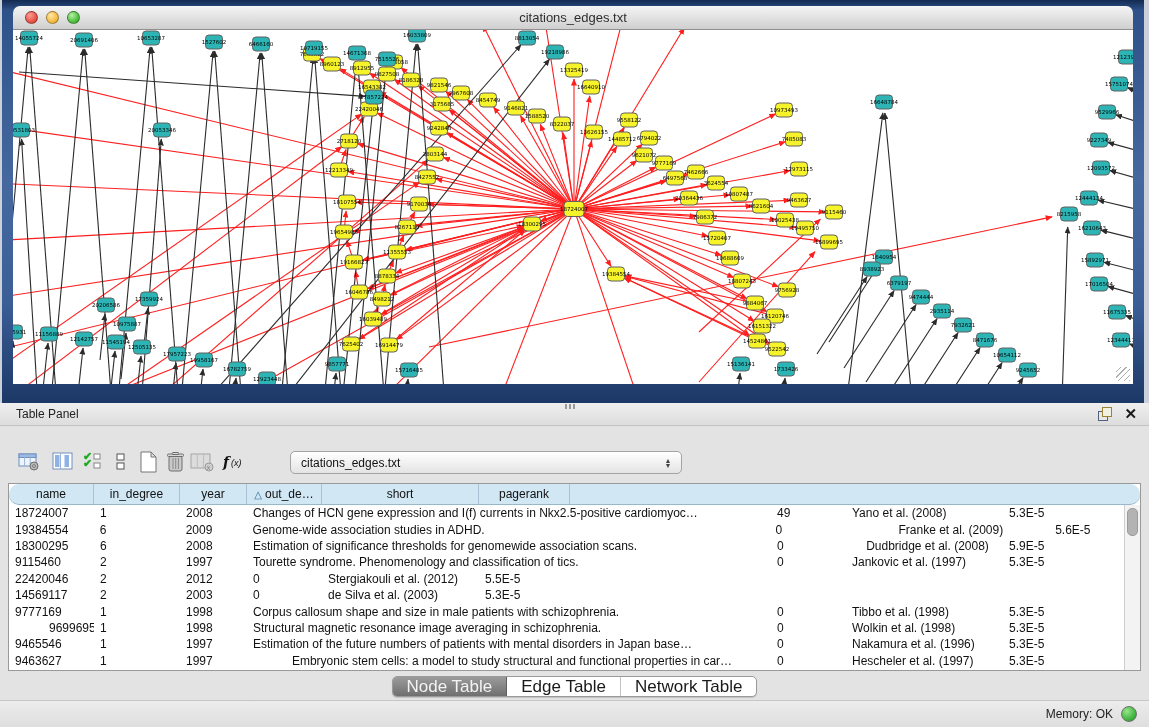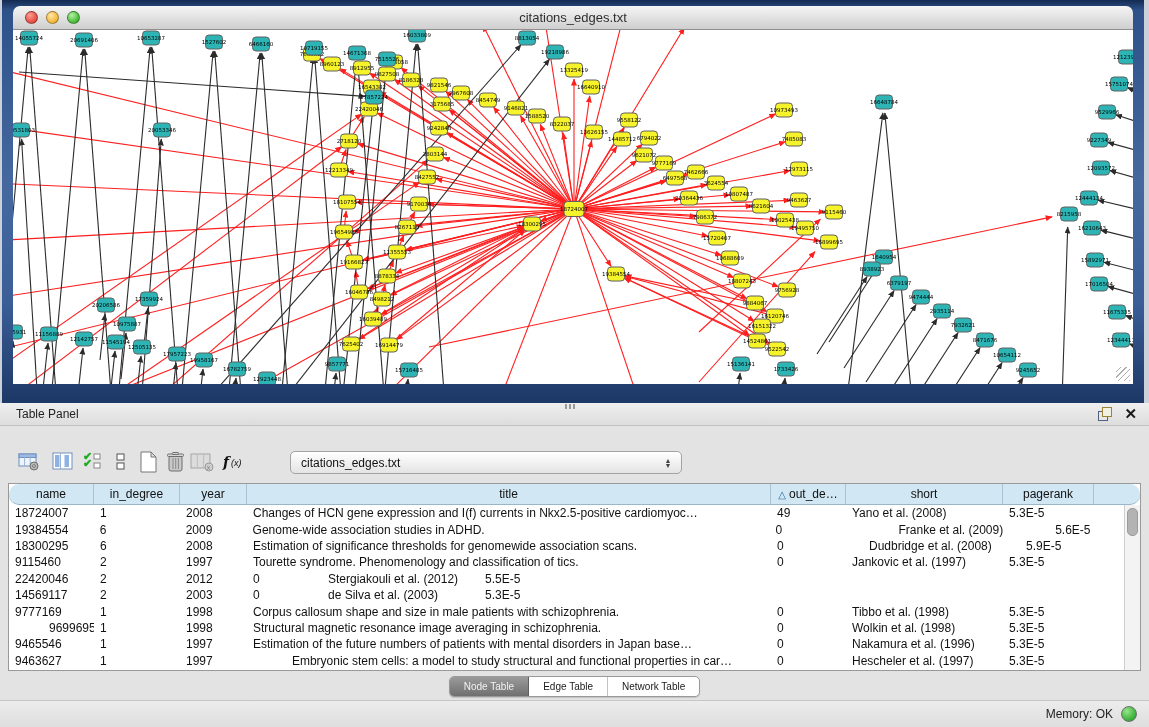--- a/index.html
+++ b/index.html
@@ -50,21 +50,21 @@
   .th{display:flex;align-items:center;justify-content:center;border-right:1px solid #a9c3d4;box-sizing:border-box;overflow:hidden;white-space:nowrap;}
   .th .sort{color:#2a6b9a;margin-right:3px;font-size:10px;}
   .tbody{flex:1;position:relative;overflow:hidden;font-size:12px;color:#111;}
   .tr{display:flex;height:16.4px;align-items:center;white-space:nowrap;}
   .td{overflow:hidden;padding-left:6px;box-sizing:border-box;text-overflow:clip;}
   .vscroll{position:absolute;right:0;top:0;bottom:0;width:15px;background:#f3f3f3;border-left:1px solid #cfcfcf;}
   .vthumb{position:absolute;left:2px;top:3px;width:9px;height:26px;border-radius:5px;background:#b3b3b3;border:1px solid #9c9c9c;}
 
   .tabs{position:absolute;left:0;right:0;top:273px;display:flex;justify-content:center;}
   .seg{display:inline-flex;border:1px solid #9a9a9a;border-radius:5px;overflow:hidden;background:#fff;
-    box-shadow:0 1px 1px rgba(0,0,0,.15);font-size:10px;height:19px;}
+    box-shadow:0 1px 1px rgba(0,0,0,.15);font-size:17px;height:19px;}
   .seg .tab{display:flex;align-items:center;padding:0 14px;color:#1a1a1a;border-right:1px solid #c3c3c3;}
   .seg .tab:last-child{border-right:none;}
   .seg .tab.sel{background:linear-gradient(#9b9b9b,#6f6f6f);color:#f3f3f3;border-right:1px solid #5f5f5f;}
 
   .statusbar{position:absolute;left:0;bottom:0;width:100%;height:26px;background:linear-gradient(#ececec,#dedede);
     border-top:1px solid #c6c6c6;display:flex;align-items:center;justify-content:flex-end;font-size:12px;color:#222;}
   .mem-dot{width:14px;height:14px;border-radius:50%;margin:0 12px 0 8px;
     background:radial-gradient(circle at 35% 30%,#97e58a,#3db33d 65%,#2e8b2e);border:1px solid #6f6f6f;}
 </style>
 </head>
@@ -840,23 +840,20 @@
       <div class="thead" id="thead">
           <div class="th" style="width: 85px;">
             <span>name</span>
           </div>
           <div class="th" style="width: 86px;">
             <span>in_degree</span>
           </div>
           <div class="th" style="width: 67px;">
             <span>year</span>
           </div>
-          <div class="th" style="width: 524px;">
-            <span>title</span>
-          </div>
           <div class="th" style="width: 75px;">
             <span class="sort">△</span>
             <span>out_de…</span>
           </div>
           <div class="th" style="width: 157px;">
             <span>short</span>
           </div>
           <div class="th" style="width: 91px; text-align: center;">
             <span>pagerank</span>
           </div>
@@ -880,21 +877,21 @@
             <div class="td" style="width: 75px; text-align: left;">0</div>
             <div class="td" style="width: 157px; text-align: left; margin-left: 48px;">Franke et al. (2009)</div>
             <div class="td" style="width: 91px; text-align: left;">5.6E-5</div>
           </div>
           <div class="tr">
             <div class="td" style="width: 85px; text-align: left;">18300295</div>
             <div class="td" style="width: 86px; text-align: left;">6</div>
             <div class="td" style="width: 67px; text-align: left;">2008</div>
             <div class="td" style="width: 524px; text-align: left;">Estimation of significance thresholds for genomewide association scans.</div>
             <div class="td" style="width: 75px; text-align: left;">0</div>
-            <div class="td" style="width: 157px; text-align: left; margin-left: 17px;">Dudbridge et al. (2008)</div>
+            <div class="td" style="width: 157px; text-align: center;">Dudbridge et al. (2008)</div>
             <div class="td" style="width: 91px; text-align: left;">5.9E-5</div>
           </div>
           <div class="tr">
             <div class="td" style="width: 85px; text-align: left;">9115460</div>
             <div class="td" style="width: 86px; text-align: left;">2</div>
             <div class="td" style="width: 67px; text-align: left;">1997</div>
             <div class="td" style="width: 524px; text-align: left;">Tourette syndrome. Phenomenology and classification of tics.</div>
             <div class="td" style="width: 75px; text-align: left;">0</div>
             <div class="td" style="width: 157px; text-align: left;">Jankovic et al. (1997)</div>
             <div class="td" style="width: 91px; text-align: left;">5.3E-5</div>

